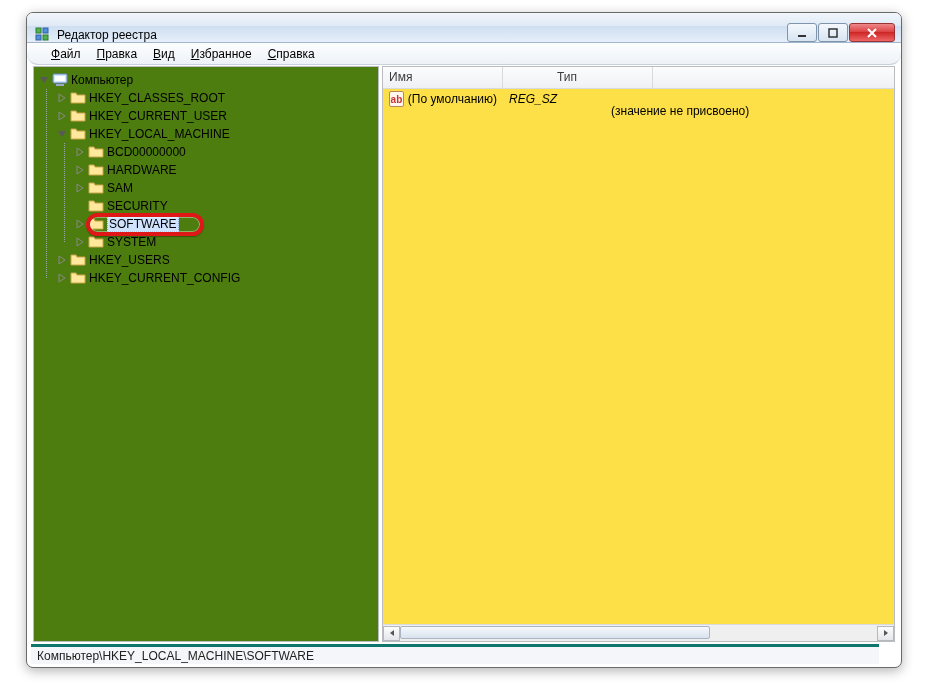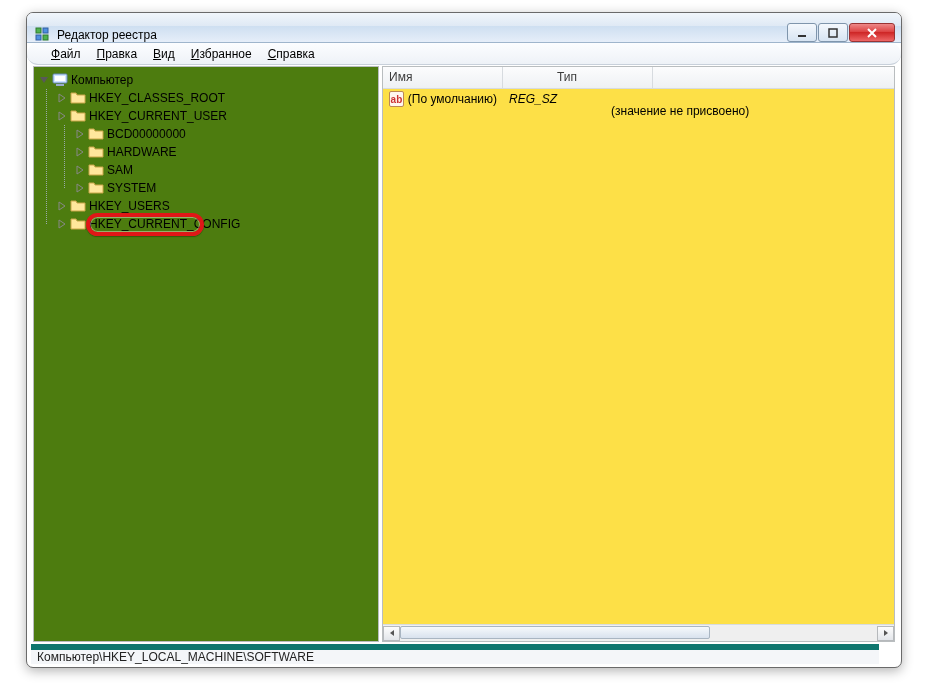--- a/index.html
+++ b/index.html
@@ -115,21 +115,21 @@
     background: #f0f0f0;
     border-top:1px solid #d7dbdf;
     display:flex; align-items:center;
   }
   .hscrollbar .arrow { width:17px; height:15px; background:linear-gradient(#fdfdfd,#e3e6ea); border:1px solid #b6b9bc; display:flex;align-items:center;justify-content:center;}
   .hscrollbar .track { flex:1 1 auto; height:15px; background:#efefef; position:relative;}
   .hscrollbar .thumb { position:absolute; left:0; top:0; height:13px; width:65%; background:linear-gradient(#f6f9fc,#d9e2ee); border:1px solid #a9b5c2; border-radius:2px; margin:0;}
 
   .statusbar {
     position:absolute; left:4px; right:22px; bottom:3px; height:20px;
-    background:#f4f6f9; border-top:6px solid #0f766e;
+    background:#f4f6f9; border-top:3px solid #0f766e;
     display:flex; align-items:center; padding:0 6px; color:#222;
   }
 
   
   .tree { padding: 4px 0 4px 4px; }
   .node { }
   .row { display:flex; align-items:center; height:18px; }
   .expander { width:12px; height:12px; display:inline-flex; align-items:center; justify-content:center; cursor:default; }
   .expander svg { display:block; }
   .placeholder-exp { width:12px; height:12px; display:inline-block; }
@@ -233,20 +233,31 @@
                     </svg>
                   </span>
               <span class="folder-icon"><svg viewBox="0 0 16 16" width="16" height="16">
                       <path d="M1 3h5l1 2h8v8H1z" fill="#ffe79c" stroke="#caa648"></path>
                     </svg></span>
               <span class="label">HKEY_CURRENT_USER</span>
             </div>
               </div>
 
             <div class="node">
+              <div class="row">
+                <span class="expander">
+                    <svg width="10" height="10">
+                      <path d="M1 2 L9 2 L5 8 Z" fill="#595959"></path>
+                    </svg>
+                  </span>
+                <span class="folder-icon"><svg viewBox="0 0 16 16" width="16" height="16">
+                      <path d="M1 3h5l1 2h8v8H1z" fill="#ffe79c" stroke="#caa648"></path>
+                    </svg></span>
+                <span class="label">HKEY_LOCAL_MACHINE</span>
+              </div>
               <div class="children">
                 <div class="node">
                     <div class="row">
                   <span class="expander">
                         <svg width="10" height="10">
                           <path d="M2 1 L8 5 L2 9 Z" fill="none" stroke="#888"></path>
                         </svg>
                       </span>
                   <span class="folder-icon"><svg viewBox="0 0 16 16" width="16" height="16">
                           <path d="M1 3h5l1 2h8v8H1z" fill="#ffe79c" stroke="#caa648"></path>
@@ -271,20 +282,42 @@
                     <div class="row">
                   <span class="expander">
                         <svg width="10" height="10">
                           <path d="M2 1 L8 5 L2 9 Z" fill="none" stroke="#888"></path>
                         </svg>
                       </span>
                   <span class="folder-icon"><svg viewBox="0 0 16 16" width="16" height="16">
                           <path d="M1 3h5l1 2h8v8H1z" fill="#ffe79c" stroke="#caa648"></path>
                         </svg></span>
                   <span class="label">SAM</span>
+                </div>
+                  </div>
+                <div class="node">
+                    <div class="row">
+                  <span class="placeholder-exp"></span>
+                  <span class="folder-icon"><svg viewBox="0 0 16 16" width="16" height="16">
+                          <path d="M1 3h5l1 2h8v8H1z" fill="#ffe79c" stroke="#caa648"></path>
+                        </svg></span>
+                  <span class="label">SECURITY</span>
+                </div>
+                  </div>
+                <div class="node">
+                    <div class="row">
+                  <span class="expander">
+                        <svg width="10" height="10">
+                          <path d="M2 1 L8 5 L2 9 Z" fill="none" stroke="#888"></path>
+                        </svg>
+                      </span>
+                  <span class="folder-icon"><svg viewBox="0 0 16 16" width="16" height="16">
+                          <path d="M1 3h5l1 2h8v8H1z" fill="#ffe79c" stroke="#caa648"></path>
+                        </svg></span>
+                  <span class="label selected">SOFTWARE</span>
                 </div>
                   </div>
                 <div class="node">
                     <div class="row">
                   <span class="expander">
                         <svg width="10" height="10">
                           <path d="M2 1 L8 5 L2 9 Z" fill="none" stroke="#888"></path>
                         </svg>
                       </span>
                   <span class="folder-icon"><svg viewBox="0 0 16 16" width="16" height="16">

